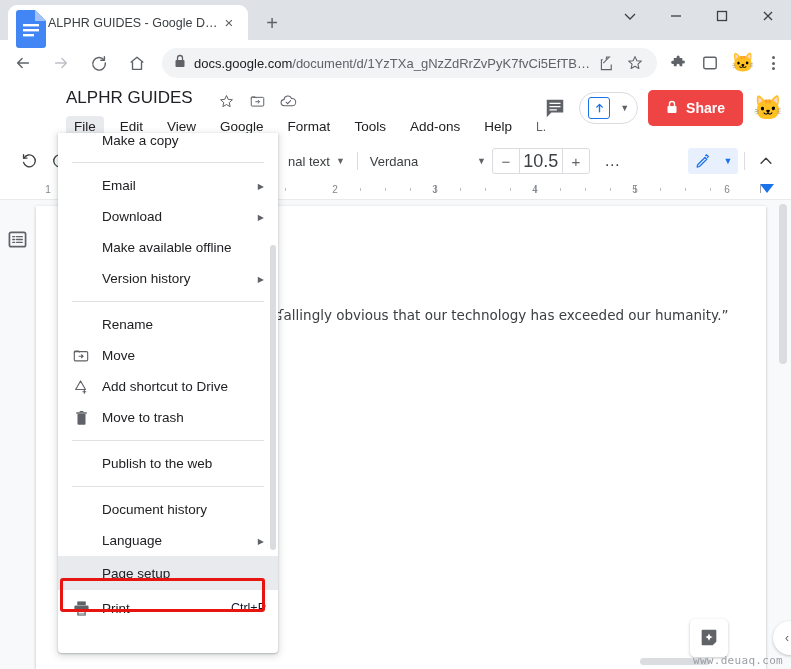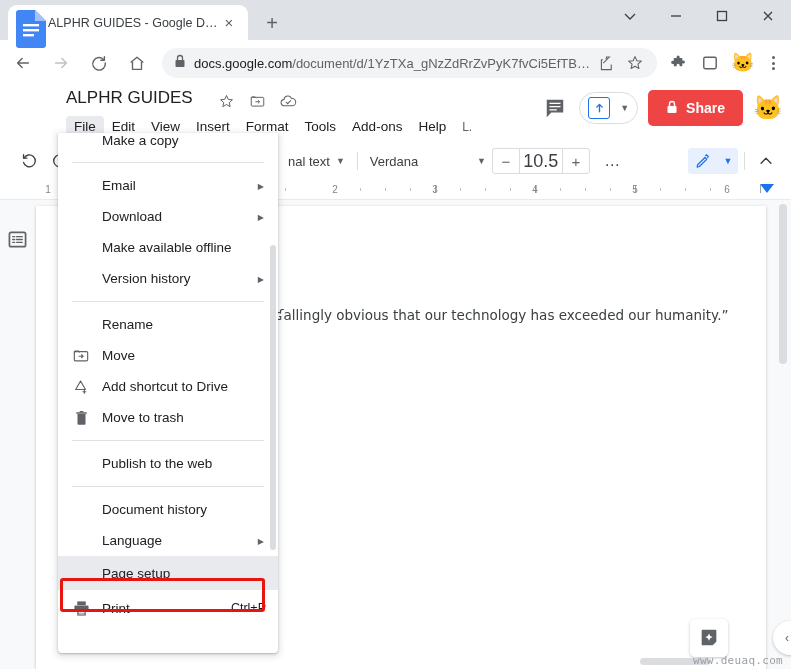--- a/index.html
+++ b/index.html
@@ -110,21 +110,21 @@
     position: absolute; left: 66px; top: 88px; font-size: 17px;
     color: #202124; white-space: nowrap;
   }
   .title-icon {
     position: absolute; top: 91px; width: 20px; height: 20px;
     display: flex; align-items: center; justify-content: center;
     color: #5f6368; font-size: 14px;
   }
   .menubar {
     position: absolute; left: 66px; top: 116px;
-    display: flex; align-items: center; font-size: 13.5px; color: #202124;
+    display: flex; align-items: center; font-size: 13.5px; color: #202124; gap: 8px;
   }
   .menubar > div {
     padding: 3px 8px; border-radius: 4px; white-space: nowrap;
   }
   .menubar > div.active { background: #e8eaed; }
   .lastedit { color: #5f6368; font-size: 12px; padding-left: 10px; }
 
   .hdr-right { position: absolute; right: 8px; top: 90px; display: flex; align-items: center; gap: 10px; }
   .comment-btn { width: 28px; height: 28px; display: flex; align-items: center; justify-content: center; color: #5f6368; }
   .present-btn {
@@ -391,21 +391,21 @@
     <svg width="17" height="15" viewBox="0 0 20 15">
         <path d="M5 12.5a3.6 3.6 0 0 1-.3-7.2A4.6 4.6 0 0 1 13.6 4a3.3 3.3 0 0 1 1.2 8.5z" stroke="#5f6368" stroke-width="1.2" fill="none"></path>
         <path d="M7.2 8.3l1.8 1.8 3.5-3.6" stroke="#5f6368" stroke-width="1.2" fill="none" stroke-linecap="round"></path>
       </svg>
   </div>
 
   <div class="menubar">
     <div class="active">File</div>
     <div>Edit</div>
     <div>View</div>
-    <div>Insert</div>
+    <div>Google</div>
     <div>Format</div>
     <div>Tools</div>
     <div>Add-ons</div>
     <div>Help</div>
     <div class="lastedit">L.</div>
   </div>
 
   <div class="hdr-right">
     <div class="comment-btn">
       <svg width="22" height="22" viewBox="0 0 24 24">

